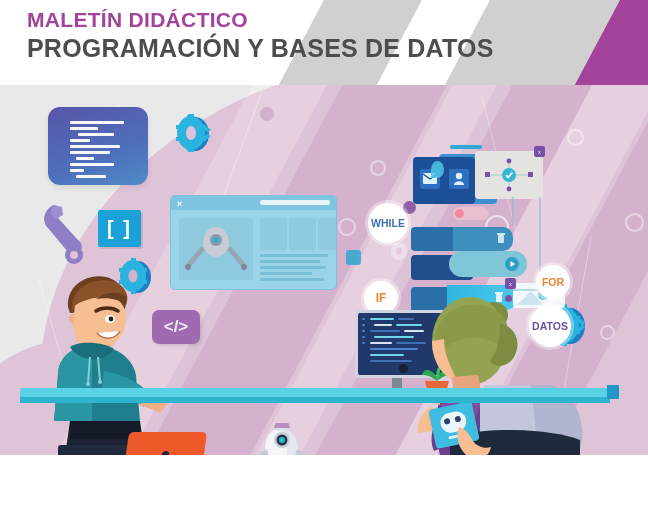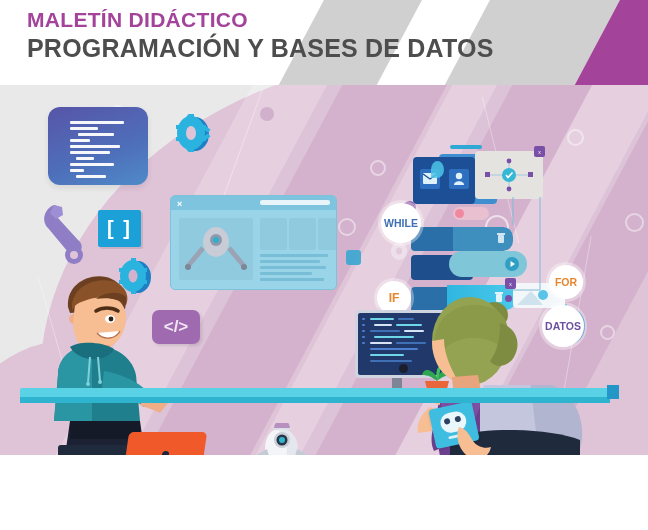--- a/index.html
+++ b/index.html
@@ -75,21 +75,21 @@
   #browser .xmark{position:absolute;left:6px;top:3px;color:#fff;font-size:9px;font-weight:bold;}
   #browser .urlbar{position:absolute;right:6px;top:4px;width:70px;height:5px;background:#e7f4fa;border-radius:2px;}
   #browser .hero{position:absolute;left:8px;top:22px;width:74px;height:62px;background:#8fcadf;border-radius:2px;}
   #browser .thumb{position:absolute;top:22px;width:27px;height:32px;background:#8fcadf;border-radius:2px;}
   #browser .txtl{position:absolute;height:3px;background:#79bed7;border-radius:1px;}
 
   
   #ui-cluster{position:absolute;left:405px;top:60px;width:185px;height:230px;}
   .uc{position:absolute;border-radius:4px;}
   .badge{position:absolute;border-radius:50%;background:#ffffff;display:flex;align-items:center;justify-content:center;
-     font-size:10.5px;font-weight:bold;box-shadow:0 0 0 3px rgba(255,255,255,.35);margin-left:13px;}
+     font-size:10.5px;font-weight:bold;box-shadow:0 0 0 3px rgba(255,255,255,.35);}
 
   
   .person{position:absolute;}
 
   
   #monitor{position:absolute;left:355px;top:225px;width:95px;height:68px;background:#cfd4e0;border-radius:4px;padding:3px;box-sizing:border-box;}
   #monitor .screen{width:100%;height:100%;background:#21386b;border-radius:2px;position:relative;overflow:hidden;}
   #monitor .cl{position:absolute;height:2px;border-radius:1px;}
   #mon-neck{position:absolute;left:392px;top:293px;width:10px;height:16px;background:#7d8597;}
   #mon-base{position:absolute;left:376px;top:305px;width:42px;height:6px;background:#e4e8ef;border-radius:3px;}

